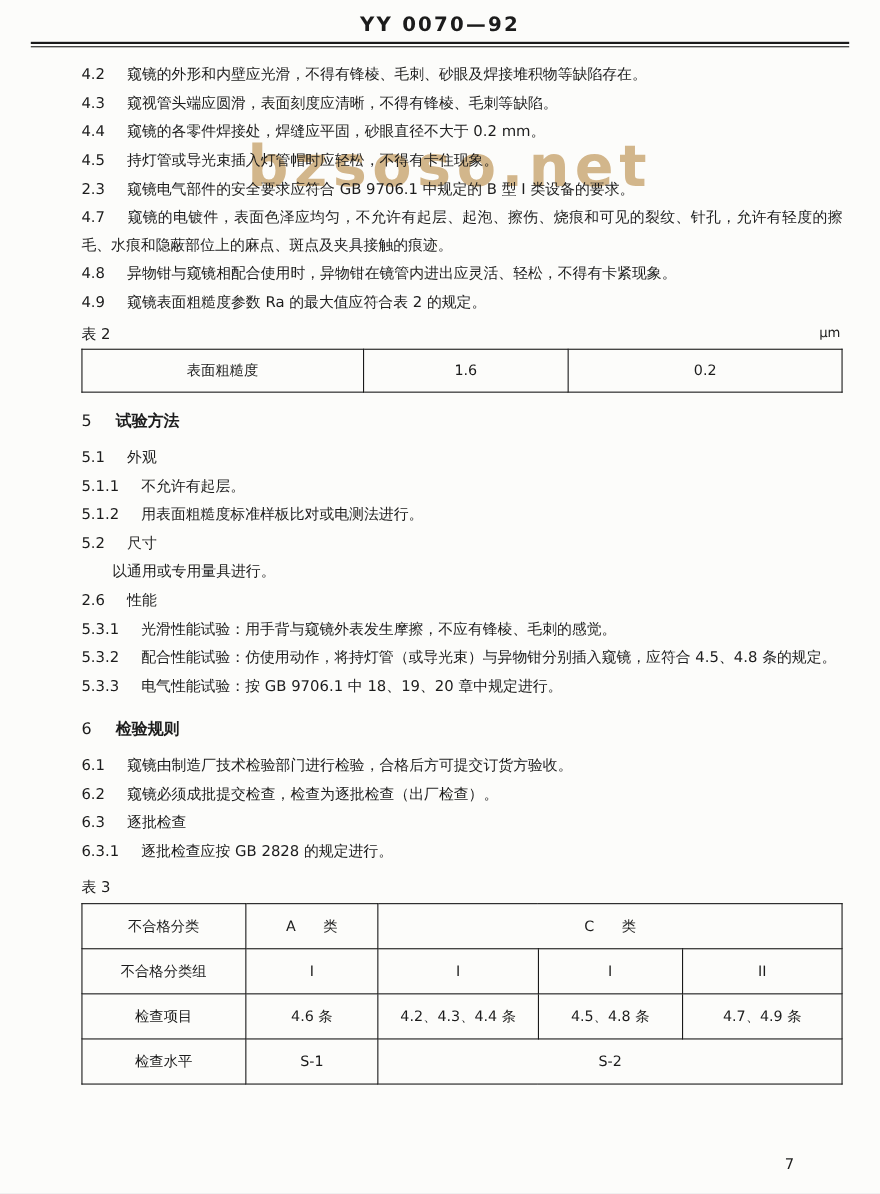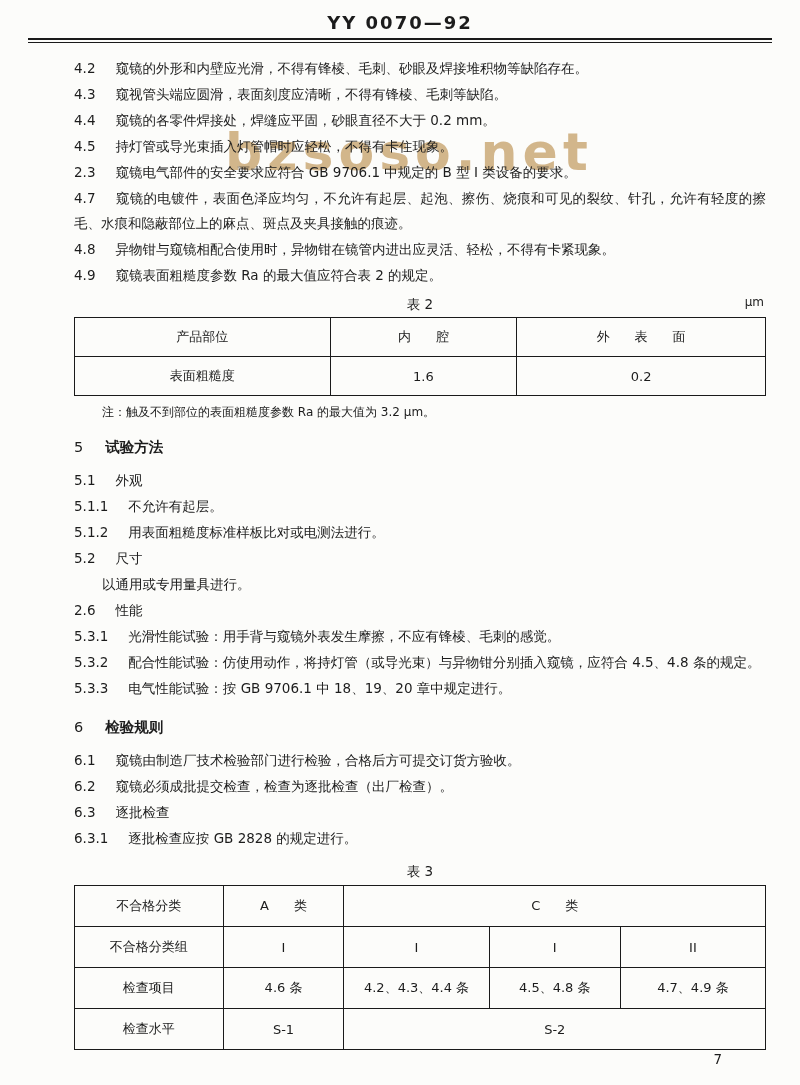--- a/index.html
+++ b/index.html
@@ -27,21 +27,21 @@
 
   .content { position: relative; z-index: 2; padding: 12px 34px 0 74px; }
 
   .clause { margin: 1px 0; font-size: 13.5px; line-height: 25px; text-align: justify; }
   .cnum { margin-right: 20px; font-weight: 500; white-space: nowrap; }
   .indent { padding-left: 28px; }
 
   .sec-heading { margin: 14px 0 9px 0; font-size: 14.5px; font-weight: bold; line-height: 24px; }
   .sec-heading .cnum { margin-right: 22px; }
 
-  .table-cap-row { position: relative; text-align: center; margin: 6px 0 3px 0; font-size: 13.5px; line-height: 20px; }
+  .table-cap-row { position: relative; margin: 6px 0 3px 0; font-size: 13.5px; line-height: 20px; }
   .table-unit { position: absolute; right: 2px; bottom: 2px; font-size: 12px; }
 
   table { width: 100%; border-collapse: collapse; table-layout: fixed; }
   td {
     border: 1px solid #1a1a1a;
     text-align: center; vertical-align: middle;
     font-size: 13px; padding: 9px 4px;
   }
   .t2 td { padding: 10px 4px; }
   .sp { word-spacing: 1.6em; }
@@ -81,33 +81,27 @@
       <span class="table-caption">表 2</span>
       <span class="table-unit">μm</span>
     </div>
     <table class="t2">
       <colgroup>
           <col style="width:37%">
           <col style="width:27%">
           <col style="width:36%">
         </colgroup>
       <tbody>
-          <tr>
-        <td class="sp">产品部位</td>
-        <td class="sp">内 腔</td>
-        <td class="sp">外 表 面</td>
-      </tr>
       <tr>
         <td>表面粗糙度</td>
         <td>1.6</td>
         <td>0.2</td>
       </tr>
     </tbody>
       </table>
-    <p class="note">注：触及不到部位的表面粗糙度参数 Ra 的最大值为 3.2 μm。</p>
 
     <p class="sec-heading"><span class="cnum">5</span><span>试验方法</span></p>
     <p class="clause"><span class="cnum">5.1</span><span>外观</span></p>
     <p class="clause"><span class="cnum">5.1.1</span><span>不允许有起层。</span></p>
     <p class="clause"><span class="cnum">5.1.2</span><span>用表面粗糙度标准样板比对或电测法进行。</span></p>
     <p class="clause"><span class="cnum">5.2</span><span>尺寸</span></p>
     <p class="clause indent">以通用或专用量具进行。</p>
     <p class="clause"><span class="cnum">2.6</span><span>性能</span></p>
     <p class="clause"><span class="cnum">5.3.1</span><span>光滑性能试验：用手背与窥镜外表发生摩擦，不应有锋棱、毛刺的感觉。</span></p>
     <p class="clause"><span class="cnum">5.3.2</span><span>配合性能试验：仿使用动作，将持灯管（或导光束）与异物钳分别插入窥镜，应符合 4.5、4.8 条的规定。</span></p>

